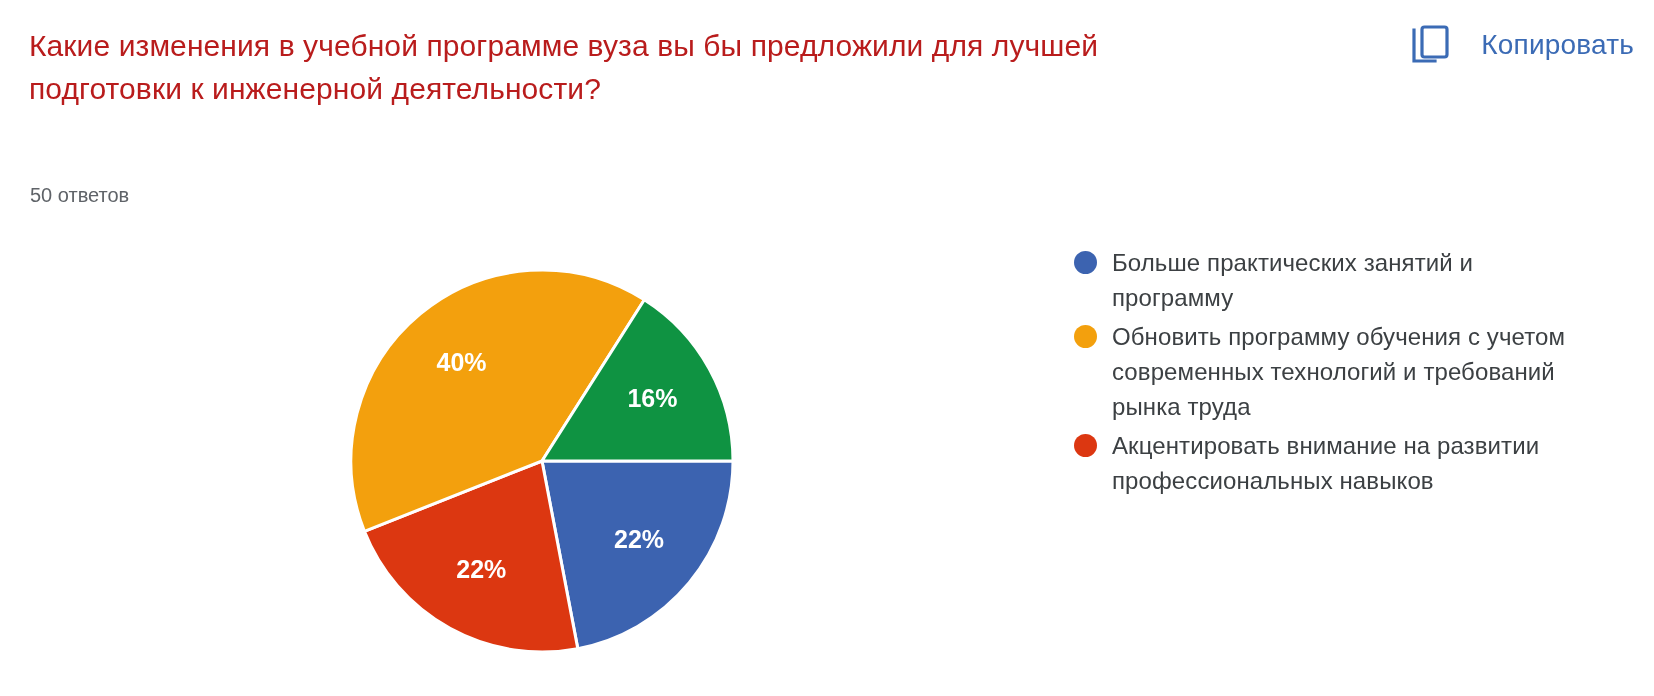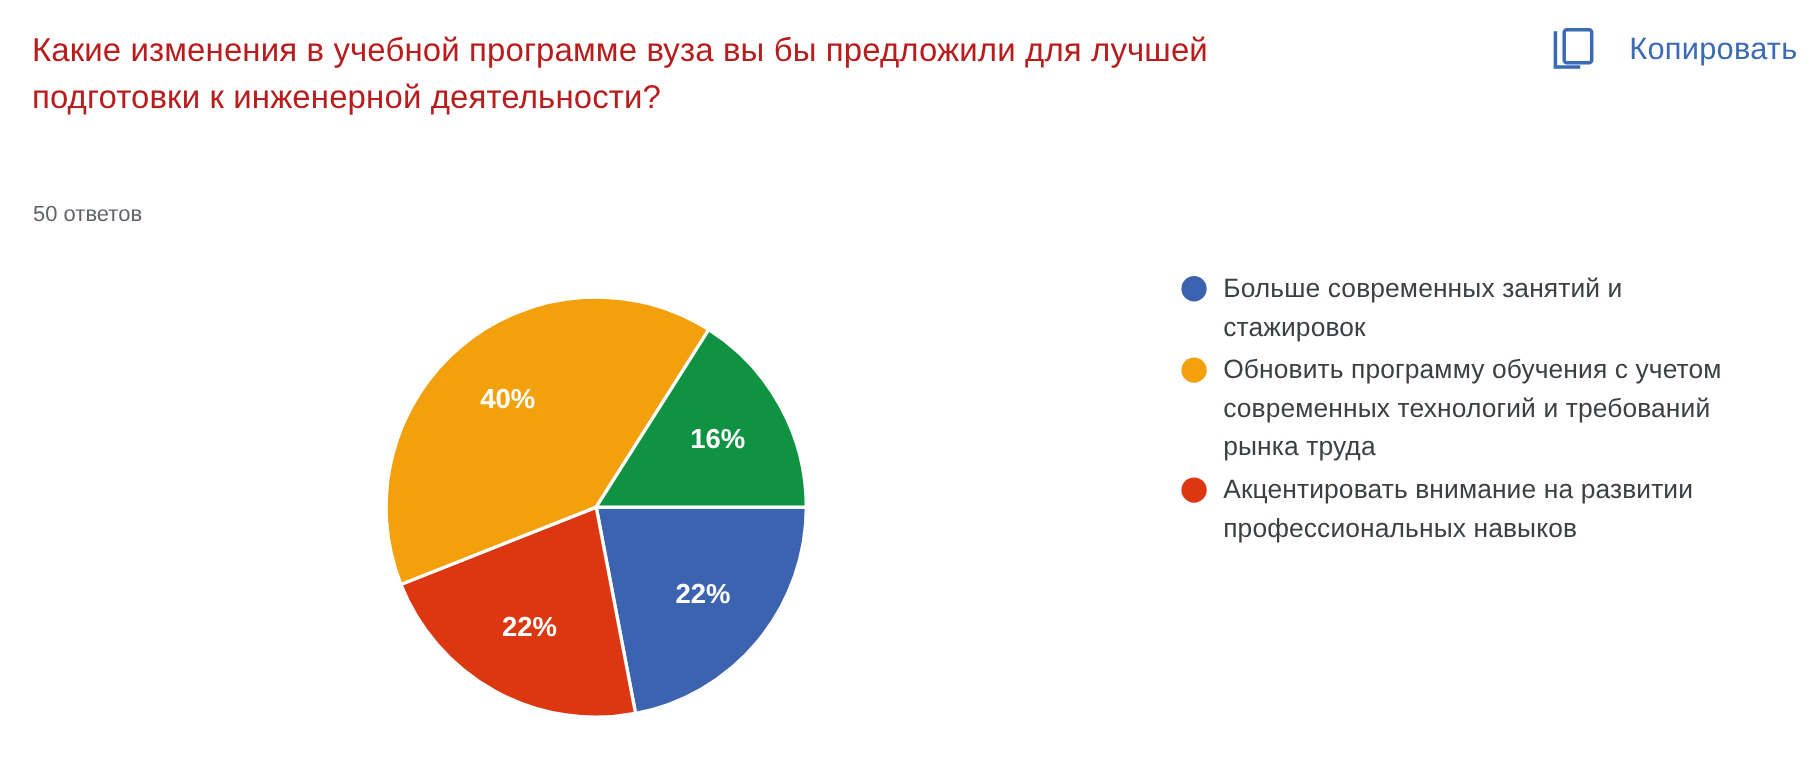--- a/index.html
+++ b/index.html
@@ -166,21 +166,21 @@
           <text x="481.3" y="381.5" class="slice-label">22%</text>
           <text x="461.6" y="173.9" class="slice-label">40%</text>
           <text x="652.5" y="210.3" class="slice-label">16%</text>
         </g>
     </svg>
   </div>
 
   <div id="legend">
     <div class="legend-item">
       <span class="legend-bullet" style="background: rgb(60, 99, 176);"></span>
-      <span class="legend-label">Больше современных занятий и стажировок</span>
+      <span class="legend-label">Больше практических занятий и программу</span>
     </div>
     <div class="legend-item">
       <span class="legend-bullet" style="background: rgb(243, 160, 13);"></span>
       <span class="legend-label">Обновить программу обучения с учетом современных технологий и требований рынка труда</span>
     </div>
     <div class="legend-item">
       <span class="legend-bullet" style="background: rgb(220, 55, 17);"></span>
       <span class="legend-label">Акцентировать внимание на развитии профессиональных навыков</span>
     </div>
   </div>

